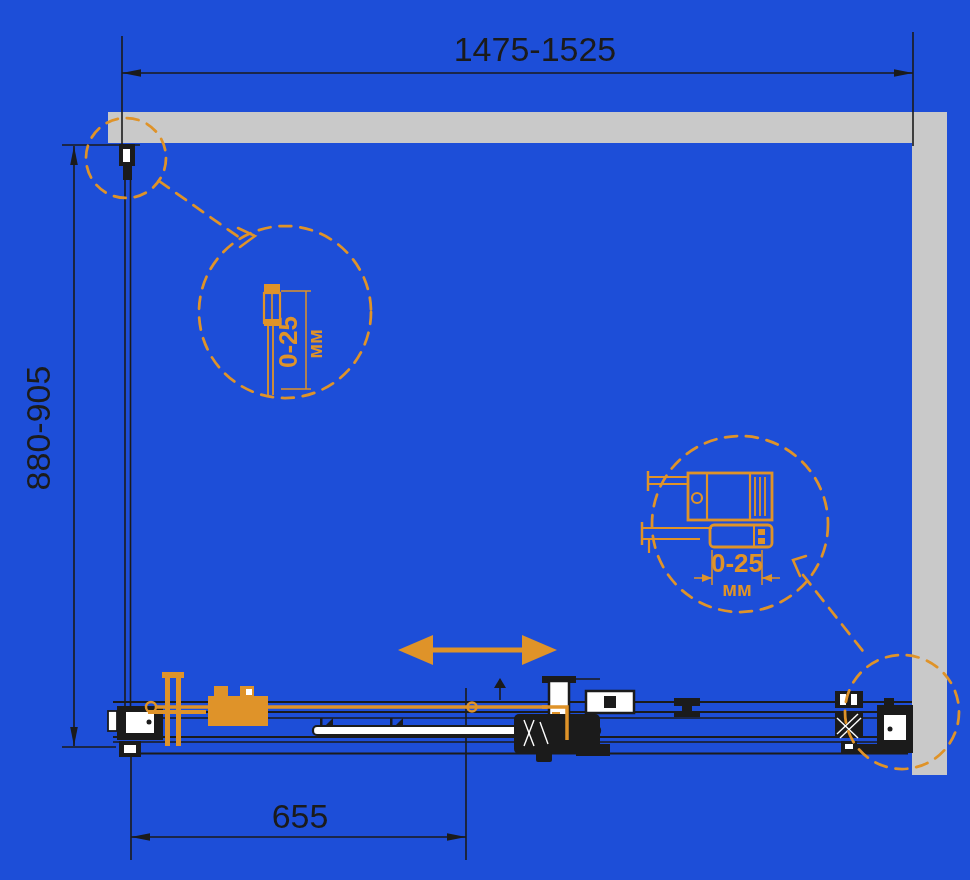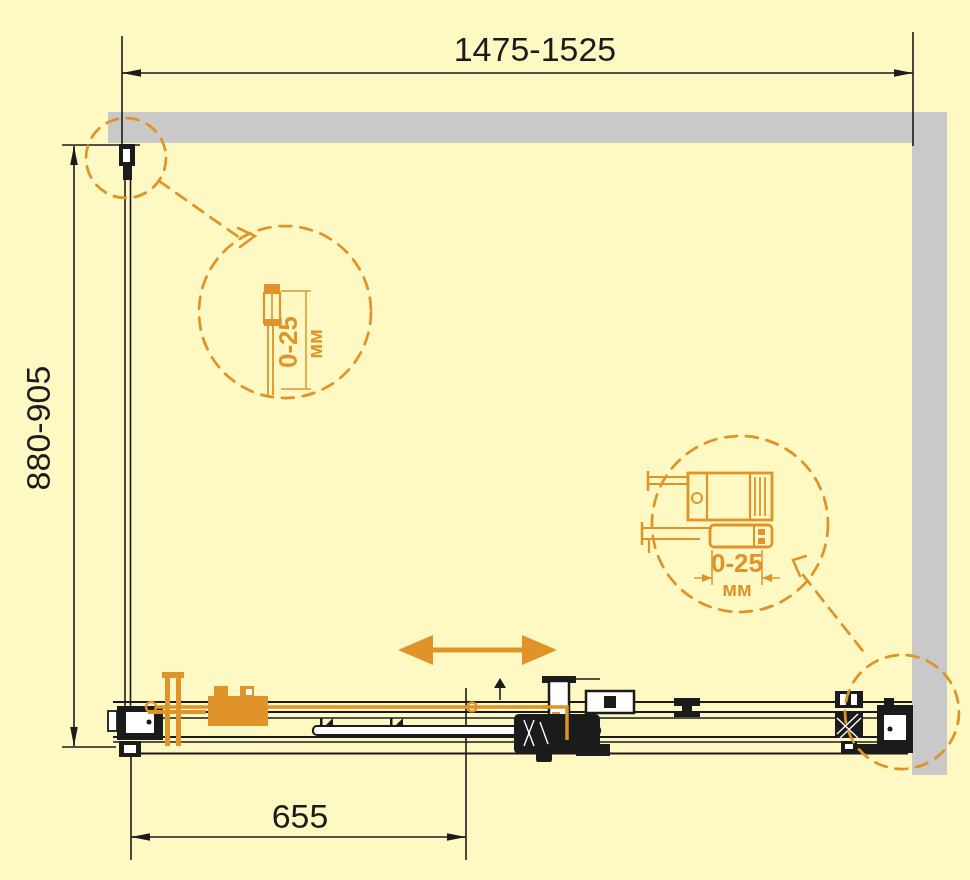--- a/index.html
+++ b/index.html
@@ -1,19 +1,19 @@
 <!DOCTYPE html>
 <html style="--accent: #df9329; --wall: #c9c9c9; --line: #1b1b1b;"><head>
 <meta charset="utf-8">
 <style>
   html,body{margin:0;padding:0;background:#ffffff;}
   .canvas{
     position:relative;
     width:970px;height:880px;
-    background:#fef9c3;
+    background:#1d4ed8;
     font-family:"Liberation Sans","DejaVu Sans",sans-serif;
     overflow:hidden;
   }
   svg{display:block;width:970px;height:880px;}
   .blk{stroke:var(--line,#1b1b1b);fill:none;}
   .blkfill{fill:var(--line,#1b1b1b);stroke:none;}
   .whtfill{fill:#ffffff;}
   .wall{fill:var(--wall,#c9c9c9);stroke:none;}
   .org{stroke:var(--accent,#df9329);fill:none;}
   .orgfill{fill:var(--accent,#df9329);stroke:none;}

